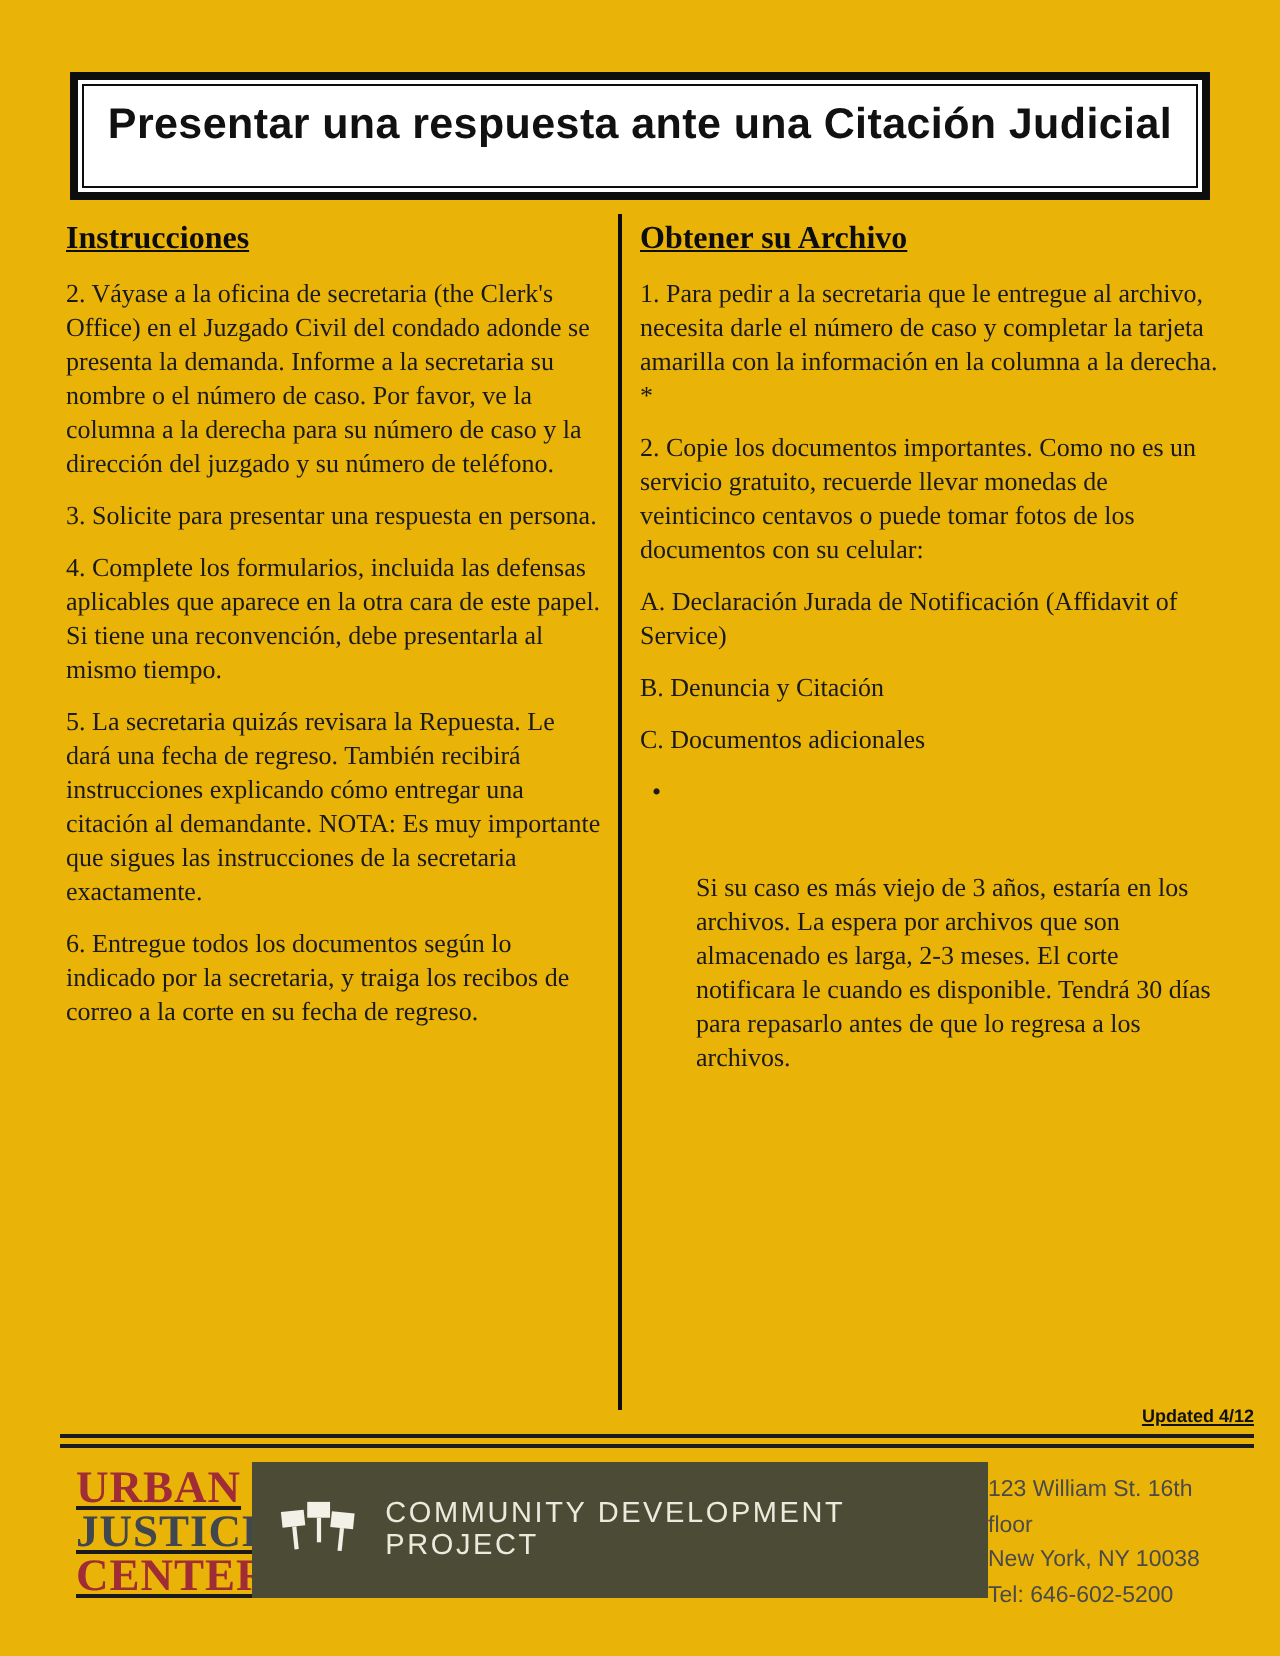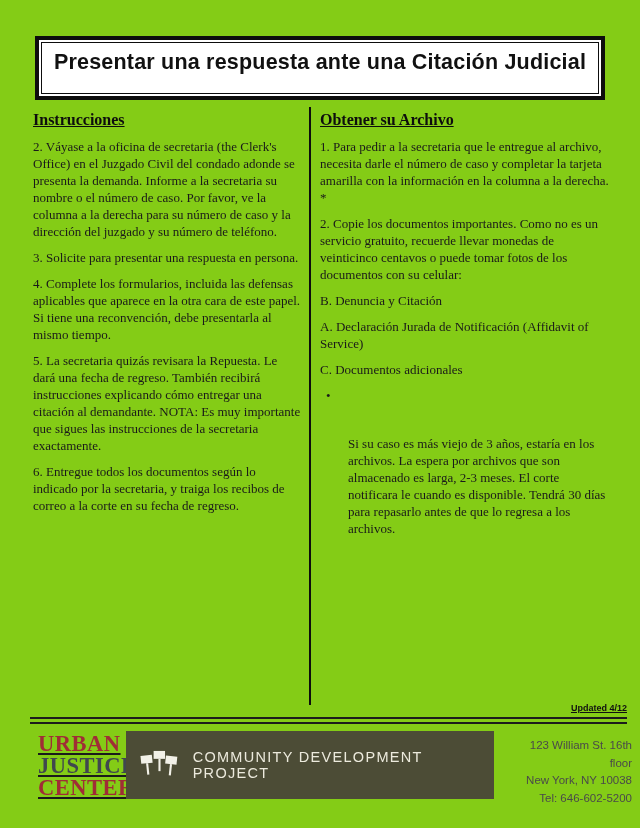--- a/index.html
+++ b/index.html
@@ -1,18 +1,18 @@
 <!DOCTYPE html>
 <html><head>
 <meta charset="utf-8">
 <style>
   html,body{margin:0;padding:0;background:#e8e8e8;}
   .page{
     position:relative;width:640px;height:828px;margin:0 auto;
-    background:#84cc16;overflow:hidden;
+    background:#eab308;overflow:hidden;
     font-family:"Liberation Serif", serif;color:#1a1a1a;
   }
   
   .title-box{
     position:absolute;top:36px;left:35px;right:35px;
     border:4px solid #0d0d0d;padding:2px;background:#fff;
   }
   .title-inner{
     border:1px solid #0d0d0d;height:50px;
   }
@@ -66,21 +66,21 @@
     background:#4c4c36;display:flex;align-items:center;
     box-sizing:border-box;padding-left:14px;
   }
   .banner svg{display:block;}
   .banner-text{
     margin-left:14px;color:#eceadd;
     font-family:"Liberation Sans", sans-serif;
     font-size:14.5px;letter-spacing:1.3px;
   }
   .address{
-    flex:1;text-align:right;padding-top:6px;
+    flex:1;text-align:left;padding-top:6px;
     font-family:"Liberation Sans", sans-serif;
     font-size:11.5px;line-height:17.5px;color:#4a4a4a;
   }
 </style>
 </head>
 <body>
 
 <div class="page">
 
   <div class="title-box">
@@ -99,22 +99,22 @@
       <p>5. La secretaria quizás revisara la Repuesta. Le dará una fecha de regreso. También recibirá instrucciones explicando cómo entregar una citación al demandante. NOTA: Es muy importante que sigues las instrucciones de la secretaria exactamente.</p>
       <p>6. Entregue todos los documentos según lo indicado por la secretaria, y traiga los recibos de correo a la corte en su fecha de regreso.</p>
     </div>
 
     <div class="divider"></div>
 
     <div class="col col-right">
       <h2>Obtener su Archivo</h2>
       <p>1. Para pedir a la secretaria que le entregue al archivo, necesita darle el número de caso y completar la tarjeta amarilla con la información en la columna a la derecha. *</p>
       <p>2. Copie los documentos importantes. Como no es un servicio gratuito, recuerde llevar monedas de veinticinco centavos o puede tomar fotos de los documentos con su celular:</p>
+      <p>A. Declaración Jurada de Notificación (Affidavit of Service)</p>
       <p>B. Denuncia y Citación</p>
-      <p>A. Declaración Jurada de Notificación (Affidavit of Service)</p>
       <p>C. Documentos adicionales</p>
       <div class="bullet-row">
         <span class="bullet-marker">•</span>
         <span class="bullet-text">Si su caso es más viejo de 3 años, estaría en los archivos. La espera por archivos que son almacenado es larga, 2-3 meses. El corte notificara le cuando es disponible. Tendrá 30 días para repasarlo antes de que lo regresa a los archivos.</span>
       </div>
     </div>
 
   </div>
 
   <div class="updated">Updated 4/12</div>

